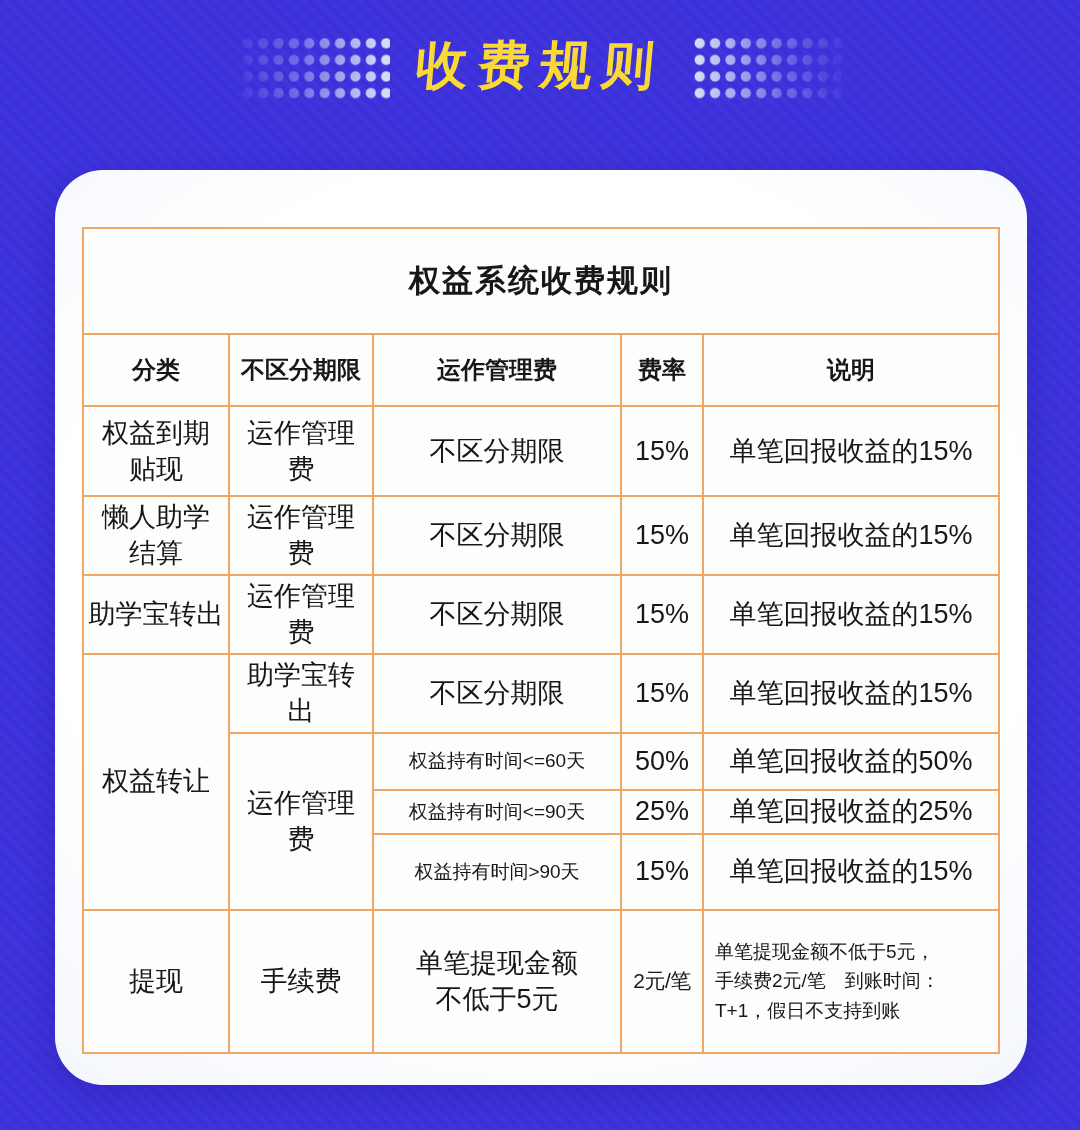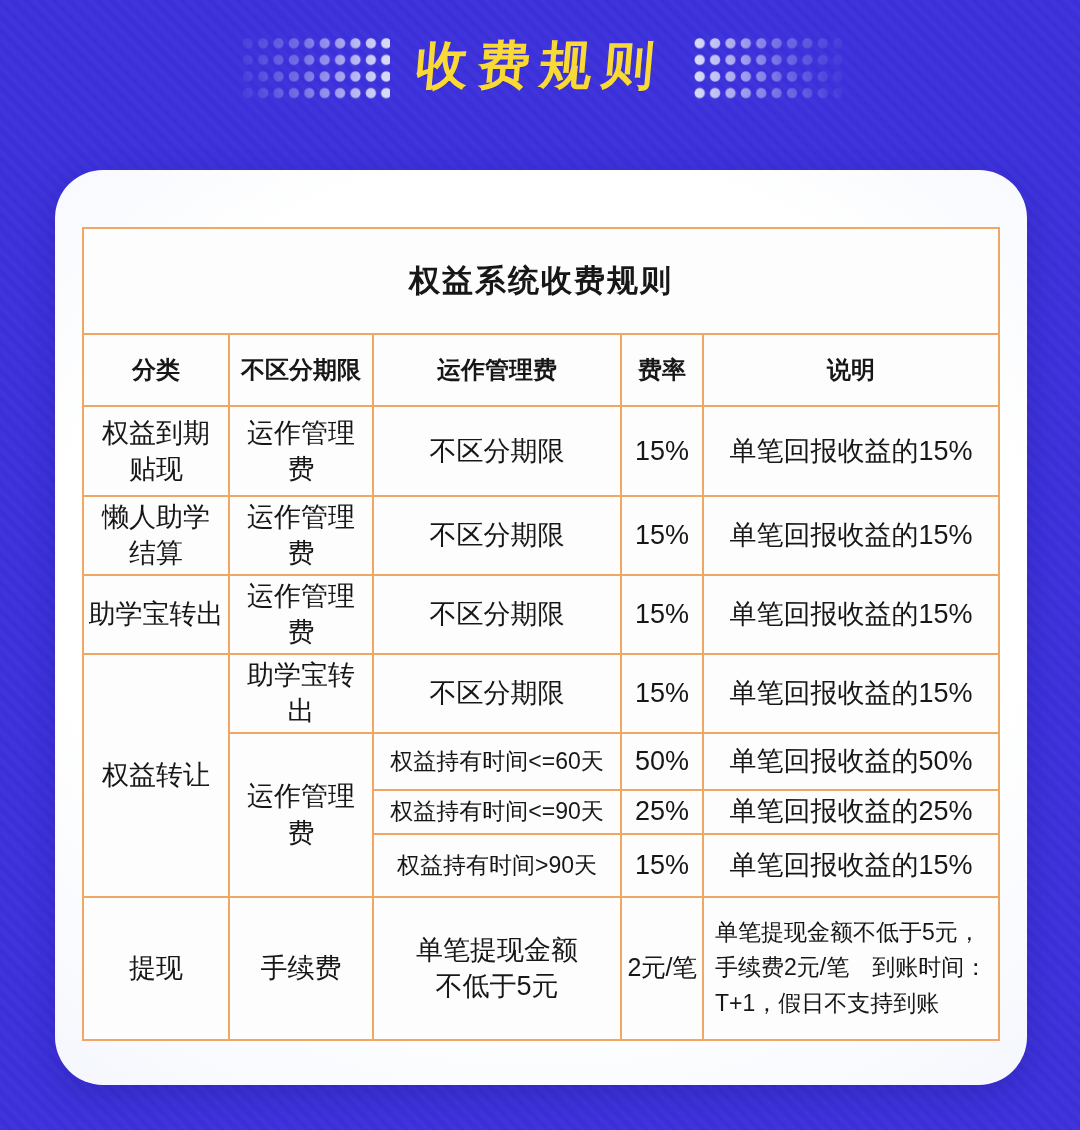--- a/index.html
+++ b/index.html
@@ -71,25 +71,25 @@
   tr.title-row th { height:106px; font-size:31px; font-weight:bold; letter-spacing:2px; }
   tr.header-row th { height:72px; font-size:24px; font-weight:bold; }
   .fee-table td { font-size:27px; font-weight:normal; }
 
   #table-body tr:nth-child(1) { height:90px;margin-left:23px; }
   #table-body tr:nth-child(2) { height:71px; }
   #table-body tr:nth-child(3) { height:73px; }
   #table-body tr:nth-child(4) { height:63px; }
   #table-body tr:nth-child(5) { height:57px; }
   #table-body tr:nth-child(6) { height:44px; }
-  #table-body tr:nth-child(7) { height:63px; }
+  #table-body tr:nth-child(7) { height:76px; }
   #table-body tr:nth-child(8) { height:143px; }
 
-  .fee-table td.small  { font-size:23px; }
-  .fee-table td.xsmall { font-size:25px; white-space:nowrap; letter-spacing:-0.5px; padding:2px 1px; }
+  .fee-table td.small  { font-size:19px; }
+  .fee-table td.xsmall { font-size:21px; white-space:nowrap; letter-spacing:-0.5px; padding:2px 1px; }
   .fee-table td.align-left { text-align:left; padding-left:11px; padding-right:6px; line-height:1.55; }
 
   col.c1 { width:146px; }
   col.c2 { width:144px; }
   col.c3 { width:248px; }
   col.c4 { width:82px;  }
   col.c5 { width:296px; }
 </style>
 </head>
 <body>

